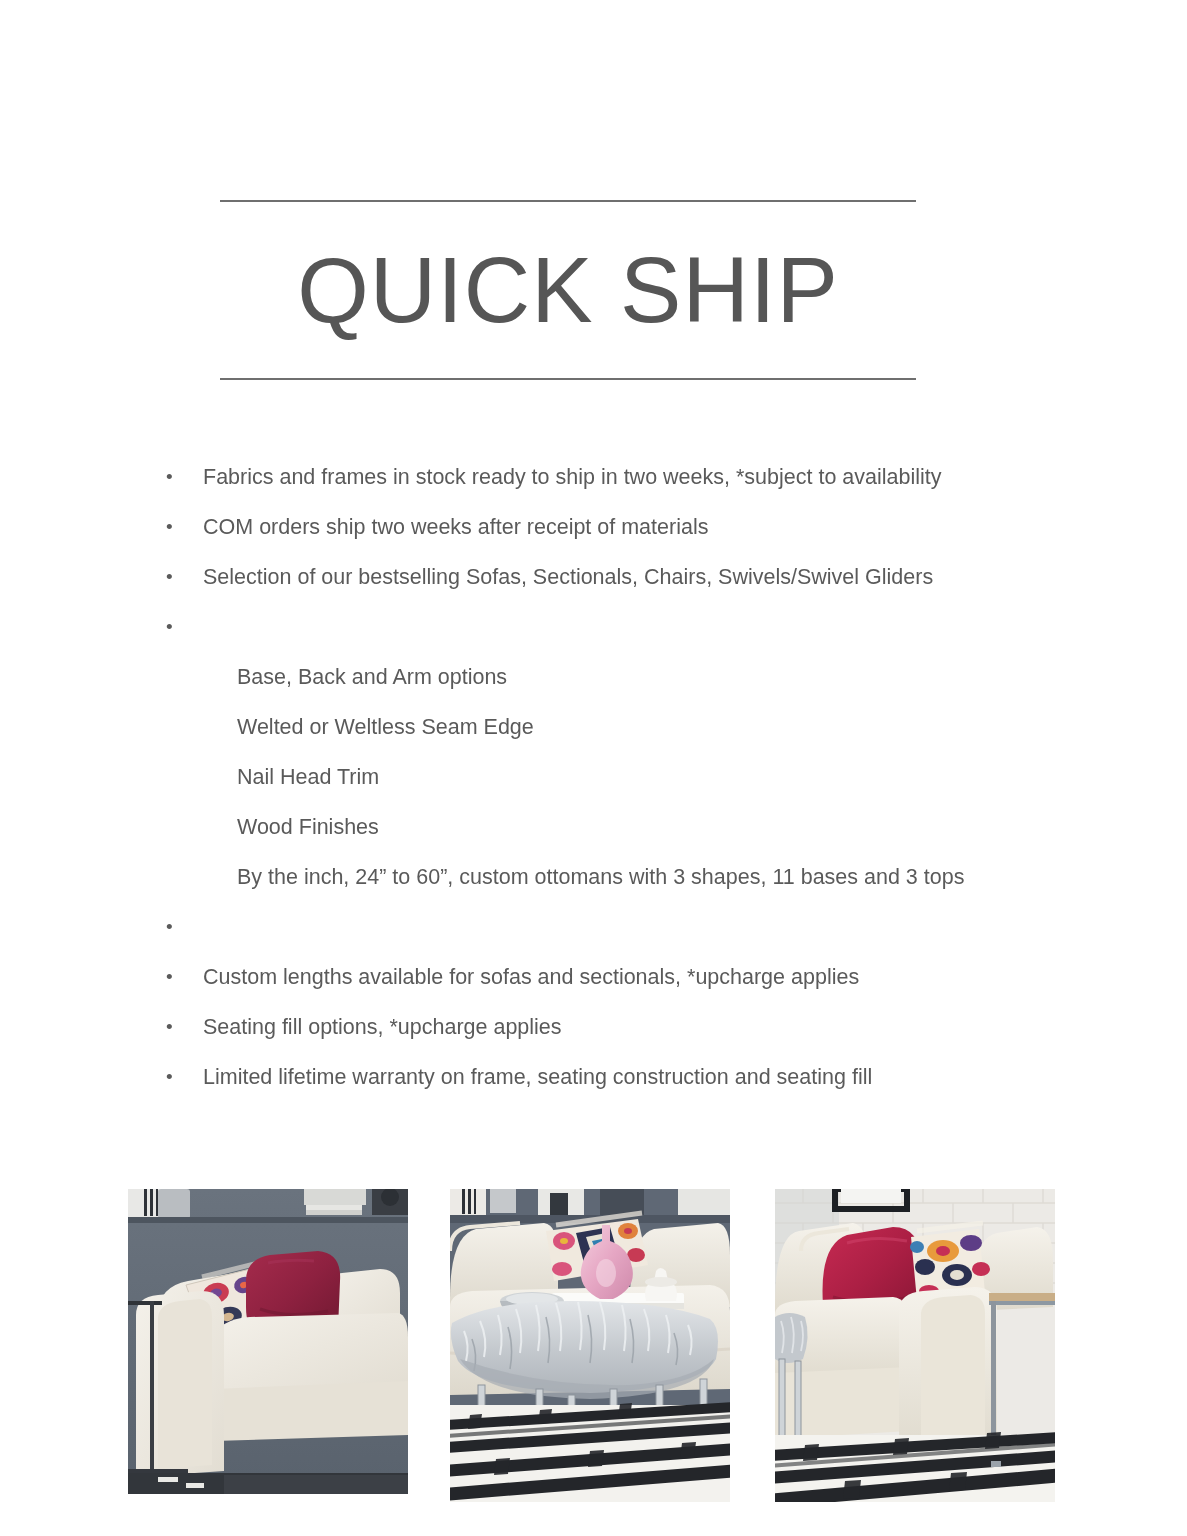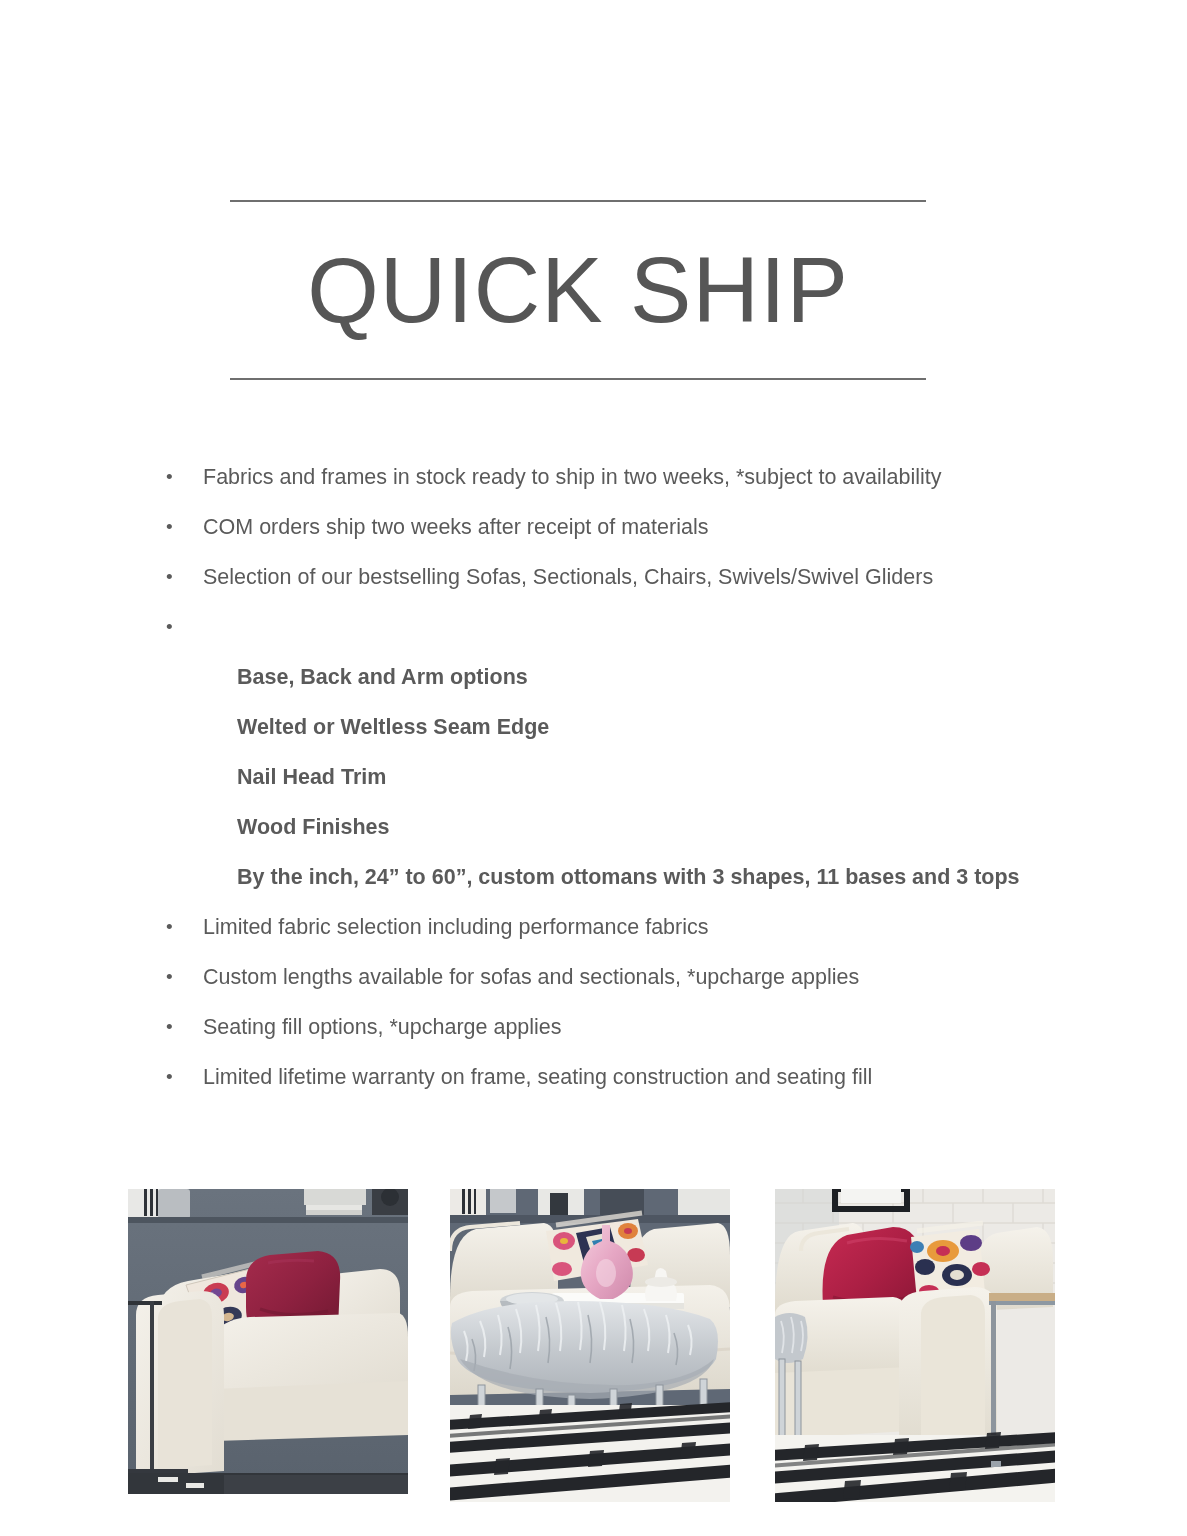--- a/index.html
+++ b/index.html
@@ -17,21 +17,21 @@
 
   .page {
     position: absolute;
     inset: 0;
     background: #ffffff;
   }
 
   
   .header-block {
     position: absolute;
-    left: 230px;
+    left: 220px;
     top: 200px;
     width: 696px;
   }
   .rule {
     height: 0;
     border-top: 2px solid #6f6f6f;
     width: 100%;
   }
   .rule-bottom {
     border-top: 2px solid #6f6f6f;
@@ -74,21 +74,20 @@
     text-align: left;
   }
   .sub-row {
     position: relative;
     height: 50px;
     padding-left: 237px;
     font-size: 21.5px;
     line-height: 50px;
     color: #5a5a5a;
     white-space: nowrap;
-    font-weight: bold;
   }
   .italic {
   }
 
   
   .photos {
     position: absolute;
     left: 0;
     top: 1189px;
     width: 1187px;
@@ -151,21 +150,21 @@
     </div>
     <div class="sub-row">
       <span>Wood Finishes</span>
     </div>
     <div class="sub-row">
       <span>By the inch, 24” to 60”, custom ottomans with 3 shapes, 11 bases and 3 tops</span>
     </div>
 
     <div class="bullet-row">
       <span class="marker">•</span>
-      <span>Limited fabric selection including performance fabrics</span><span class="italic"></span>
+      <span class="italic"></span>
     </div>
 
     <div class="bullet-row">
       <span class="marker">•</span>
       <span>Custom lengths available for sofas and sectionals, </span><span class="italic">*upcharge applies</span>
     </div>
 
     <div class="bullet-row">
       <span class="marker">•</span>
       <span>Seating fill options, </span><span class="italic">*upcharge applies</span>

